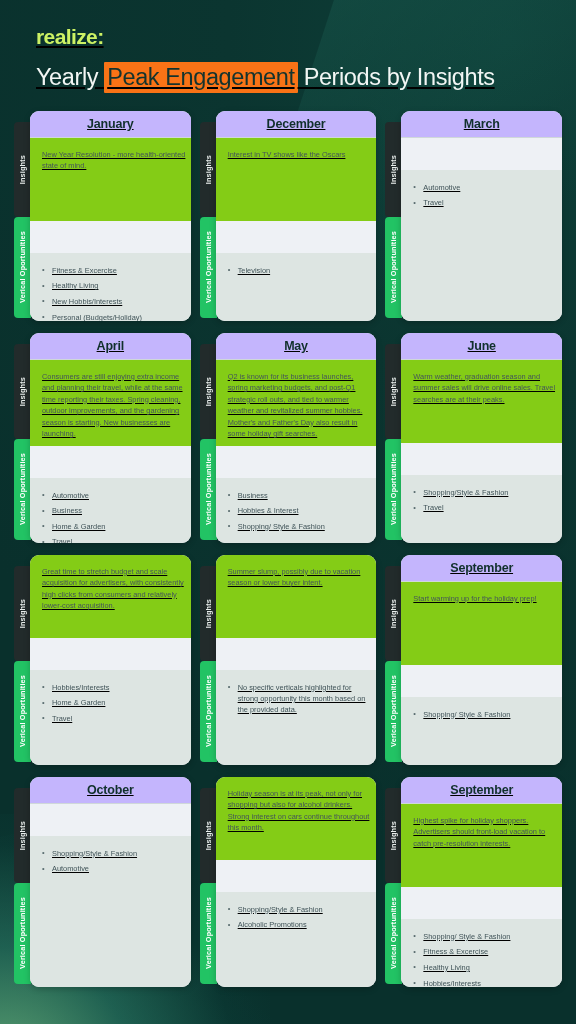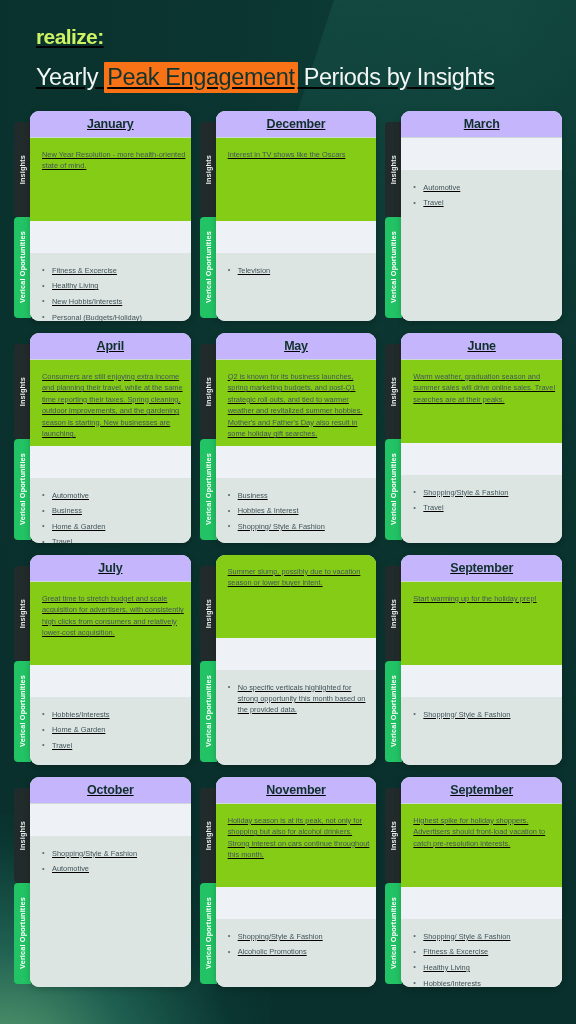--- a/index.html
+++ b/index.html
@@ -367,23 +367,20 @@
       <div class="card">
         <div class="tabs">
           <div class="tab tab-insights">
             <span>Insights</span>
           </div>
           <div class="tab tab-verticals">
             <span>Verical Oportunities</span>
           </div>
         </div>
         <div class="card-body">
-          <div class="card-header">
-            <div class="card-title">July</div>
-          </div>
           <div class="insights-pane">
             <p class="insights-text">Great time to stretch budget and scale acquisition for advertisers, with consistently high clicks from consumers and relatively lower-cost acquisition.</p>
           </div>
           <div class="verticals-pane">
             <ul class="vlist">
               <li>Hobbies/Interests</li>
               <li>Home &amp; Garden</li>
               <li>Travel</li>
             </ul>
           </div>
@@ -456,23 +453,20 @@
       <div class="card">
         <div class="tabs">
           <div class="tab tab-insights">
             <span>Insights</span>
           </div>
           <div class="tab tab-verticals">
             <span>Verical Oportunities</span>
           </div>
         </div>
         <div class="card-body">
-          <div class="card-header">
-            <div class="card-title">November</div>
-          </div>
           <div class="insights-pane">
             <p class="insights-text">Holiday season is at its peak, not only for shopping but also for alcohol drinkers. Strong interest on cars continue throughout this month.</p>
           </div>
           <div class="verticals-pane">
             <ul class="vlist">
               <li>Shopping/Style &amp; Fashion</li>
               <li>Alcoholic Promotions</li>
             </ul>
           </div>
         </div>

